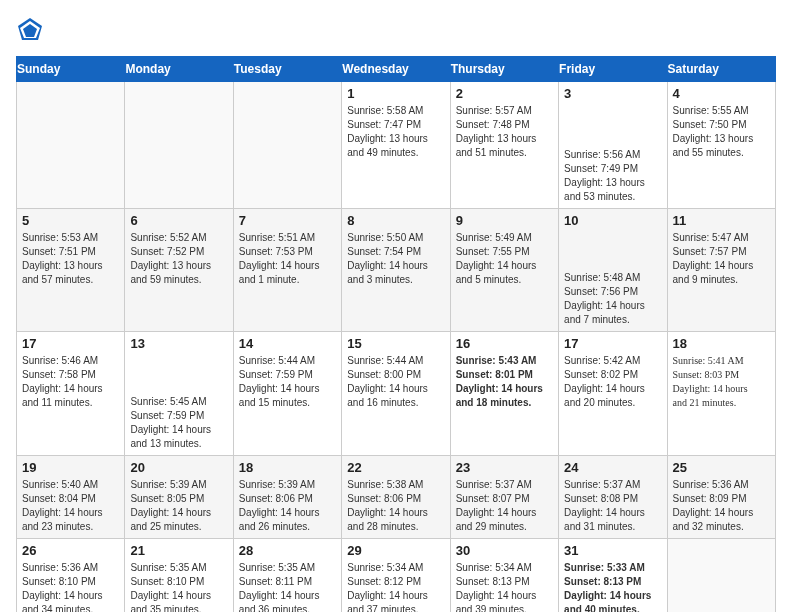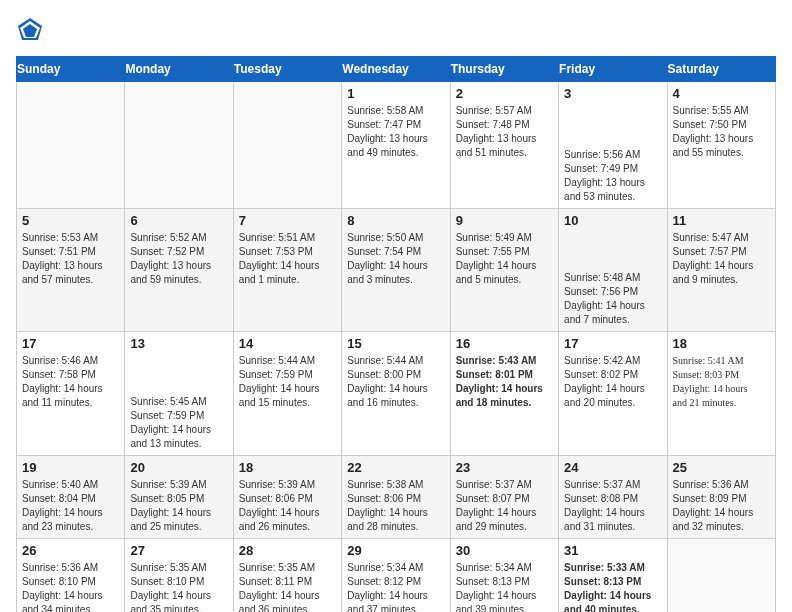--- a/index.html
+++ b/index.html
@@ -323,21 +323,21 @@
       </tr>
       <tr>
         <td>
           <span class="day-num">26</span>
           <div class="day-info" style="white-space: pre-line;">Sunrise: 5:36 AM
 Sunset: 8:10 PM
 Daylight: 14 hours
 and 34 minutes.</div>
         </td>
         <td>
-          <span class="day-num">27</span>
+          <span class="day-num">21</span>
           <div class="day-info" style="white-space: pre-line;">Sunrise: 5:35 AM
 Sunset: 8:10 PM
 Daylight: 14 hours
 and 35 minutes.</div>
         </td>
         <td>
           <span class="day-num">28</span>
           <div class="day-info" style="white-space: pre-line;">Sunrise: 5:35 AM
 Sunset: 8:11 PM
 Daylight: 14 hours

